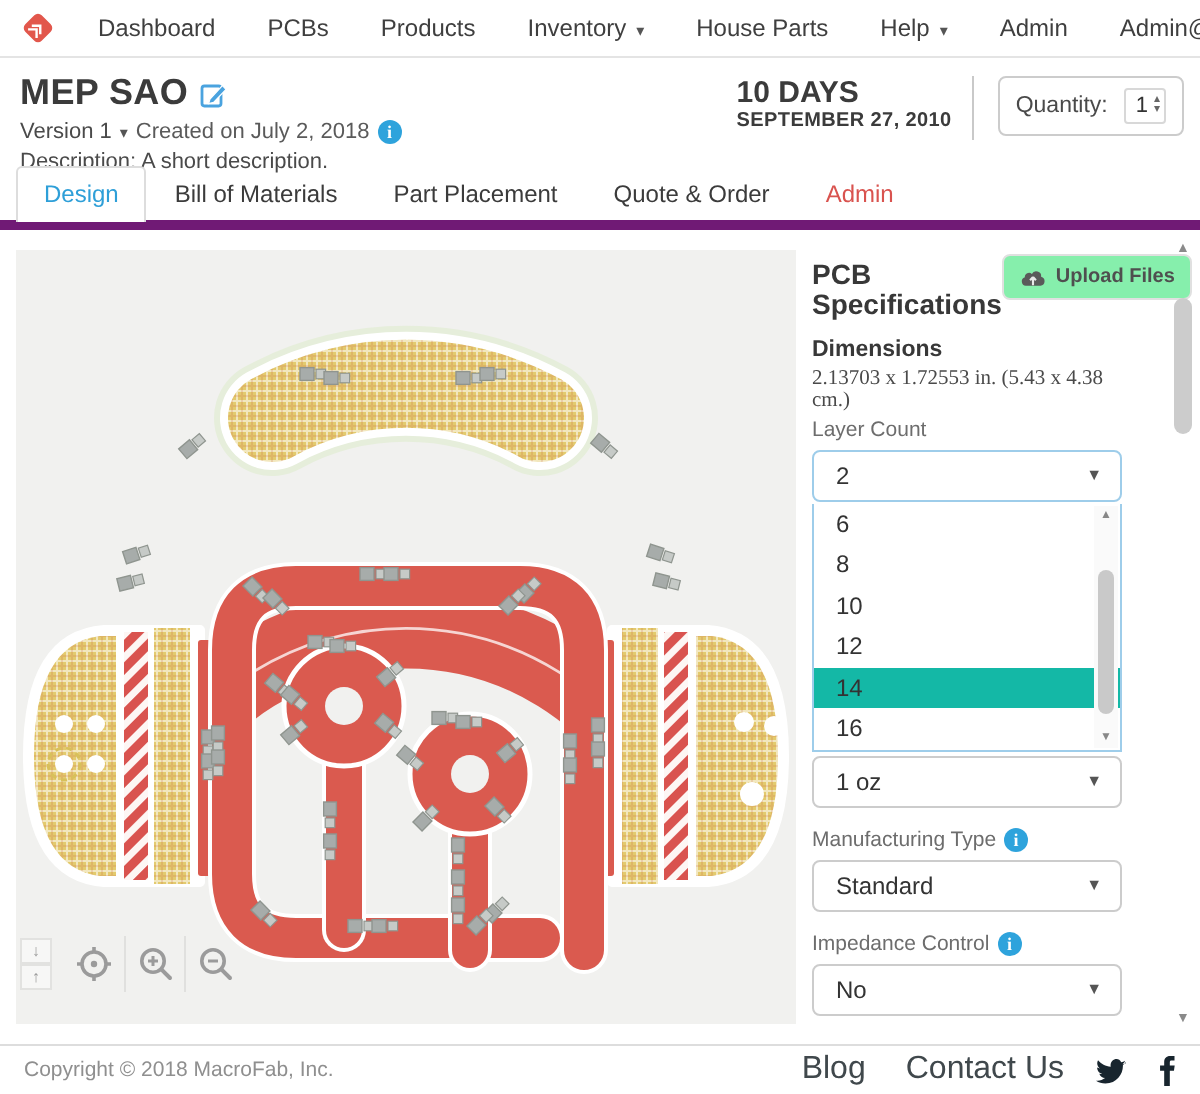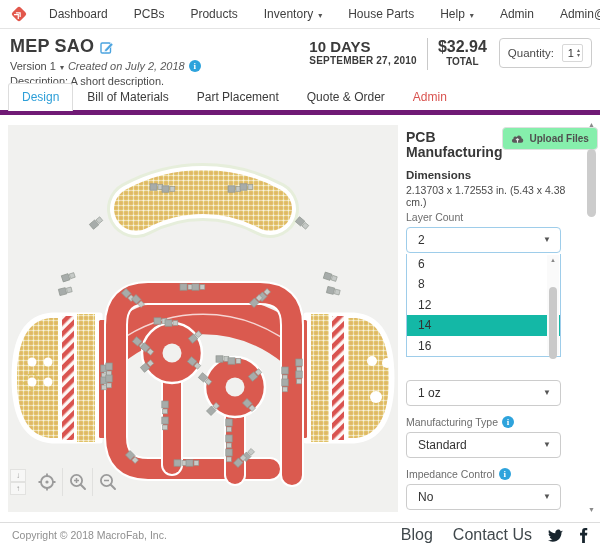--- a/index.html
+++ b/index.html
@@ -10,21 +10,21 @@
   .nav-logo{margin:0 8px 0 10px;display:flex;align-items:center;cursor:pointer;}
   .nav-item{padding:0 13px;cursor:pointer;display:flex;align-items:center;gap:3px;white-space:nowrap;}
   .nav-spacer{flex:1;}
   .caret::after{content:"▾";font-size:8px;color:#555;position:relative;top:0px;margin-left:2px;}
   
   .header{height:59px;display:flex;align-items:flex-start;padding:7px 8px 0 10px;}
   .hdr-left{flex:1;min-width:0;}
   .title-row{display:flex;align-items:center;gap:6px;}
   .page-title{font-size:18px;font-weight:bold;color:#3b3b3b;letter-spacing:.2px;}
   .version-row{margin-top:3px;font-size:11px;color:#4a4a4a;display:flex;gap:4px;}
-  .created{font-style:italic;color:#5a5a5a;}
+  .created{color:#5a5a5a;}
   .desc-row{margin-top:3px;font-size:11px;color:#4a4a4a;}
   .info-icon{width:12px;height:12px;border-radius:50%;background:#2ea3dc;display:inline-flex;align-items:center;justify-content:center;flex:0 0 12px;cursor:pointer;}
   .info-icon::before{content:"i";color:#fff;font-size:9px;font-weight:bold;font-family:"Liberation Serif",serif;}
   .hdr-right{display:flex;align-items:flex-start;gap:10px;padding-top:2px;}
   .days-block{text-align:left;line-height:1.15;}
   .days-big{font-size:15px;font-weight:bold;color:#3b3b3b;}
   .days-date{font-size:10px;font-weight:bold;color:#3b3b3b;letter-spacing:.2px;}
   .v-div{width:1px;background:#c9c9c9;height:32px;}
   .total-block{text-align:center;line-height:1.15;}
   .total-big{font-size:16px;font-weight:bold;color:#3b3b3b;}
@@ -47,21 +47,21 @@
   .cv-scrollers{display:flex;flex-direction:column;margin-right:6px;}
   .cv-scrollers span{width:16px;height:13px;background:#f7f7f6;border:1px solid #e2e2e0;color:#9b9b9b;font-size:8px;display:flex;align-items:center;justify-content:center;cursor:pointer;}
   .cv-btn{width:30px;height:28px;display:flex;align-items:center;justify-content:center;cursor:pointer;}
   .cv-btn + .cv-btn{border-left:1px solid #e0e0de;}
   
   .panel{position:absolute;left:406px;top:12px;width:166px;}
   .panel-head{display:flex;align-items:flex-start;justify-content:space-between;}
   .panel-title{font-size:14px;font-weight:bold;color:#383838;line-height:1.1;padding-top:3px;}
   .upload-btn{background:#86efac;border:1px solid #e0e0e0;border-radius:4px;font-size:10px;font-weight:bold;color:#4f4f4f;padding:5px 8px;display:flex;align-items:center;gap:5px;cursor:pointer;white-space:nowrap;}
   .sec-label{font-size:11.5px;font-weight:bold;color:#383838;margin-top:8px;}
-  .dim-value{font-size:10.5px;color:#4a4a4a;margin-top:3px;}
+  .dim-value{font-size:10.5px;color:#4a4a4a;margin-top:3px;font-family:Liberation Serif, serif;}
   .fld-label{font-size:10.5px;color:#6d6d6d;margin-top:3px;display:flex;align-items:center;gap:4px;}
   .mf-select{margin-top:4px;height:26px;border:1px solid #ccc;border-radius:4px;background:#fff;display:flex;align-items:center;justify-content:space-between;padding:0 9px 0 11px;font-size:12px;color:#333;cursor:pointer;width:155px;}
   .mf-select.focused{border-color:#9ecdea;}
   .sel-caret{font-size:8px;color:#555;}
   .lc-wrap{position:relative;width:155px;}
   .dropdown{position:absolute;top:27px;left:0;width:155px;background:#fff;border:1px solid #9ecdea;border-top:none;z-index:9;}
   .opt{height:20.5px;line-height:20.5px;padding-left:11px;font-size:12px;color:#333;cursor:pointer;}
   .opt.hl{background:#14b8a6;}
   .dd-scroll{position:absolute;top:1px;right:1px;bottom:1px;width:12px;background:#fafafa;display:flex;flex-direction:column;align-items:center;}
   .dd-scroll .arr{font-size:6px;color:#888;height:10px;line-height:10px;cursor:pointer;}
@@ -142,24 +142,20 @@
       <span class="info-icon"></span>
     </div>
     <div class="desc-row">Description: A short description.</div>
   </div>
   <div class="hdr-right">
     <div class="days-block">
       <div class="days-big">10 DAYS</div>
       <div class="days-date">SEPTEMBER 27, 2010</div>
     </div>
     <div class="v-div"></div>
-    <div class="total-block">
-      <div class="total-big">$32.94</div>
-      <div class="total-small">TOTAL</div>
-    </div>
     <div class="qty-box">
       <span class="qty-label">Quantity:</span>
       <span class="qty-input">
         <span class="qty-val">1</span>
         <span class="spin">
           <span>▴</span>
           <span>▾</span>
         </span>
       </span>
     </div>
@@ -447,21 +443,21 @@
           <circle cx="8.5" cy="8.5" r="5.6" fill="none" stroke="#9b9b9b" stroke-width="1.8"></circle>
           <path d="M12.8 12.8 L17 17" stroke="#9b9b9b" stroke-width="2" stroke-linecap="round"></path>
           <path d="M6 8.5 H11" stroke="#9b9b9b" stroke-width="1.5"></path>
         </svg>
       </div>
     </div>
   </div>
 
   <div class="panel">
     <div class="panel-head">
-      <div class="panel-title">PCB Manufacturing</div>
+      <div class="panel-title">PCB Specifications</div>
       <div class="upload-btn">
         <svg width="13" height="10" viewBox="0 0 16 12">
           <path d="M13 5.2 A3 3 0 0 0 7.3 3.6 A2.5 2.5 0 0 0 3 5.6 A2.6 2.6 0 0 0 3.6 10.7 H12.6 A2.8 2.8 0 0 0 13 5.2 Z" fill="#5a5a5a"></path>
           <path d="M8 10.5 V6.2 M8 5.4 L6.2 7.4 M8 5.4 L9.8 7.4" stroke="#e9e9e9" stroke-width="1.3"></path>
         </svg>
         <span>Upload Files</span>
       </div>
     </div>
 
     <div class="sec-label">Dimensions</div>
@@ -469,20 +465,21 @@
 
     <div class="fld-label">Layer Count</div>
     <div class="lc-wrap">
       <div class="mf-select focused">
         <span>2</span>
         <span class="sel-caret">▼</span>
       </div>
       <div class="dropdown">
         <div class="opt">6</div>
         <div class="opt">8</div>
+        <div class="opt">10</div>
         <div class="opt">12</div>
         <div class="opt hl">14</div>
         <div class="opt">16</div>
         <div class="dd-scroll">
           <span class="arr">▲</span>
           <span class="dd-track-sp"></span>
           <span class="arr">▼</span>
           <span class="dd-thumb"></span>
         </div>
       </div>

